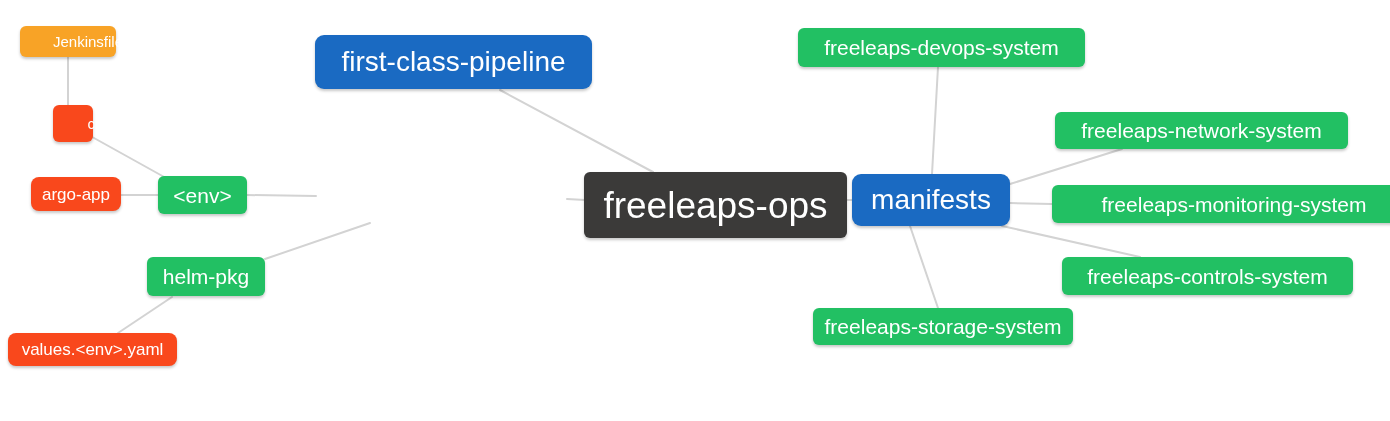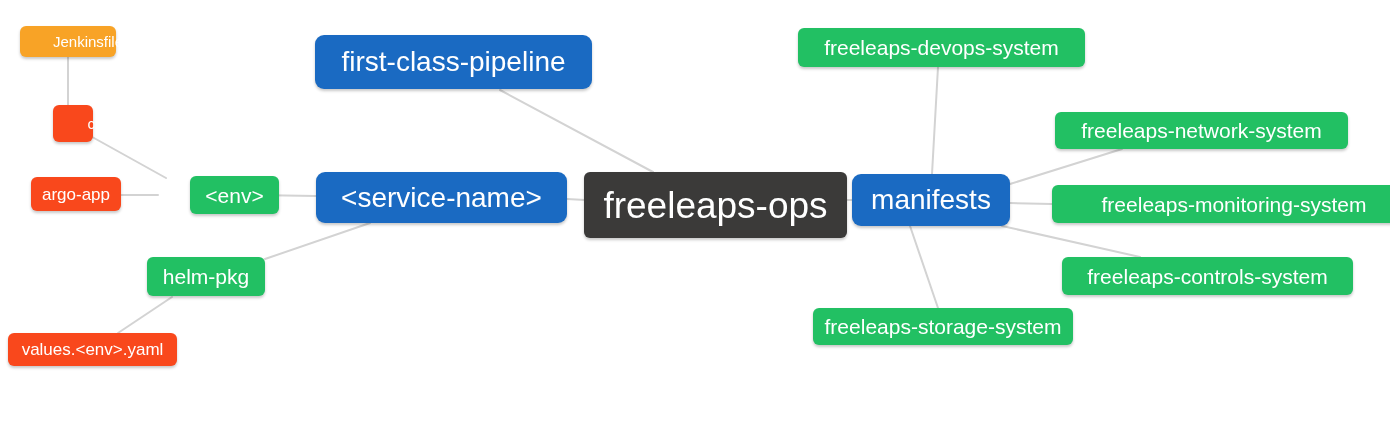--- a/index.html
+++ b/index.html
@@ -31,21 +31,21 @@
     justify-content: center;
     border-radius: 6px;
     color: #ffffff;
     white-space: nowrap;
     box-shadow: 0 2px 3px rgba(0,0,0,0.22);
     cursor: default;
     line-height: 1;
     box-sizing: border-box;
   }
   .size-xs { font-size: 15px; padding-left: 40px; }
-  .size-sm { font-size: 17px; }
+  .size-sm { font-size: 17px; border-radius: 8px; }
   .size-md { font-size: 21px; }
   .size-lg { font-size: 28px; border-radius: 9px; }
   .size-xl { font-size: 37px; }
   .node-label { display: inline-block; }
 </style>
 </head>
 <body>
 
 <div id="mindmap" style="background: rgb(255, 255, 255);">
   <svg id="edge-layer" viewBox="0 0 1390 421">
@@ -67,34 +67,31 @@
 
 <div class="node size-xs" style="left: 20px; top: 26px; width: 96px; height: 31px; background: rgb(248, 163, 38);">
       <span class="node-label">Jenkinsfile</span>
     </div>
     <div class="node size-xs" style="left: 53px; top: 105px; width: 32px; height: 37px; background: rgb(249, 72, 28);">
       <span class="node-label">ci</span>
     </div>
     <div class="node size-sm" style="left: 31px; top: 177px; width: 90px; height: 34px; background: rgb(249, 72, 28);">
       <span class="node-label">argo-app</span>
     </div>
-    <div class="node size-md" style="left: 158px; top: 176px; width: 89px; height: 38px; background: rgb(34, 192, 99); margin-left: 32px;">
+    <div class="node size-md" style="left: 158px; top: 176px; width: 89px; height: 38px; background: rgb(34, 192, 99);">
       <span class="node-label">&lt;env&gt;</span>
     </div>
     <div class="node size-md" style="left: 147px; top: 257px; width: 118px; height: 39px; background: rgb(34, 192, 99);">
       <span class="node-label">helm-pkg</span>
     </div>
     <div class="node size-sm" style="left: 8px; top: 333px; width: 169px; height: 33px; background: rgb(249, 72, 28); text-align: center;">
       <span class="node-label">values.&lt;env&gt;.yaml</span>
     </div>
     <div class="node size-lg" style="left: 315px; top: 35px; width: 277px; height: 54px; background: rgb(26, 106, 194);">
       <span class="node-label">first-class-pipeline</span>
-    </div>
-    <div class="node size-lg" style="left: 316px; top: 172px; width: 251px; height: 51px; background: rgb(26, 106, 194);">
-      <span class="node-label">&lt;service-name&gt;</span>
     </div>
     <div class="node size-xl" style="left: 584px; top: 172px; width: 263px; height: 66px; background: rgb(59, 58, 57);">
       <span class="node-label">freeleaps-ops</span>
     </div>
     <div class="node size-lg" style="left: 852px; top: 174px; width: 158px; height: 52px; background: rgb(26, 106, 194);">
       <span class="node-label">manifests</span>
     </div>
     <div class="node size-md" style="left: 798px; top: 28px; width: 287px; height: 39px; background: rgb(34, 192, 99);">
       <span class="node-label">freeleaps-devops-system</span>
     </div>

